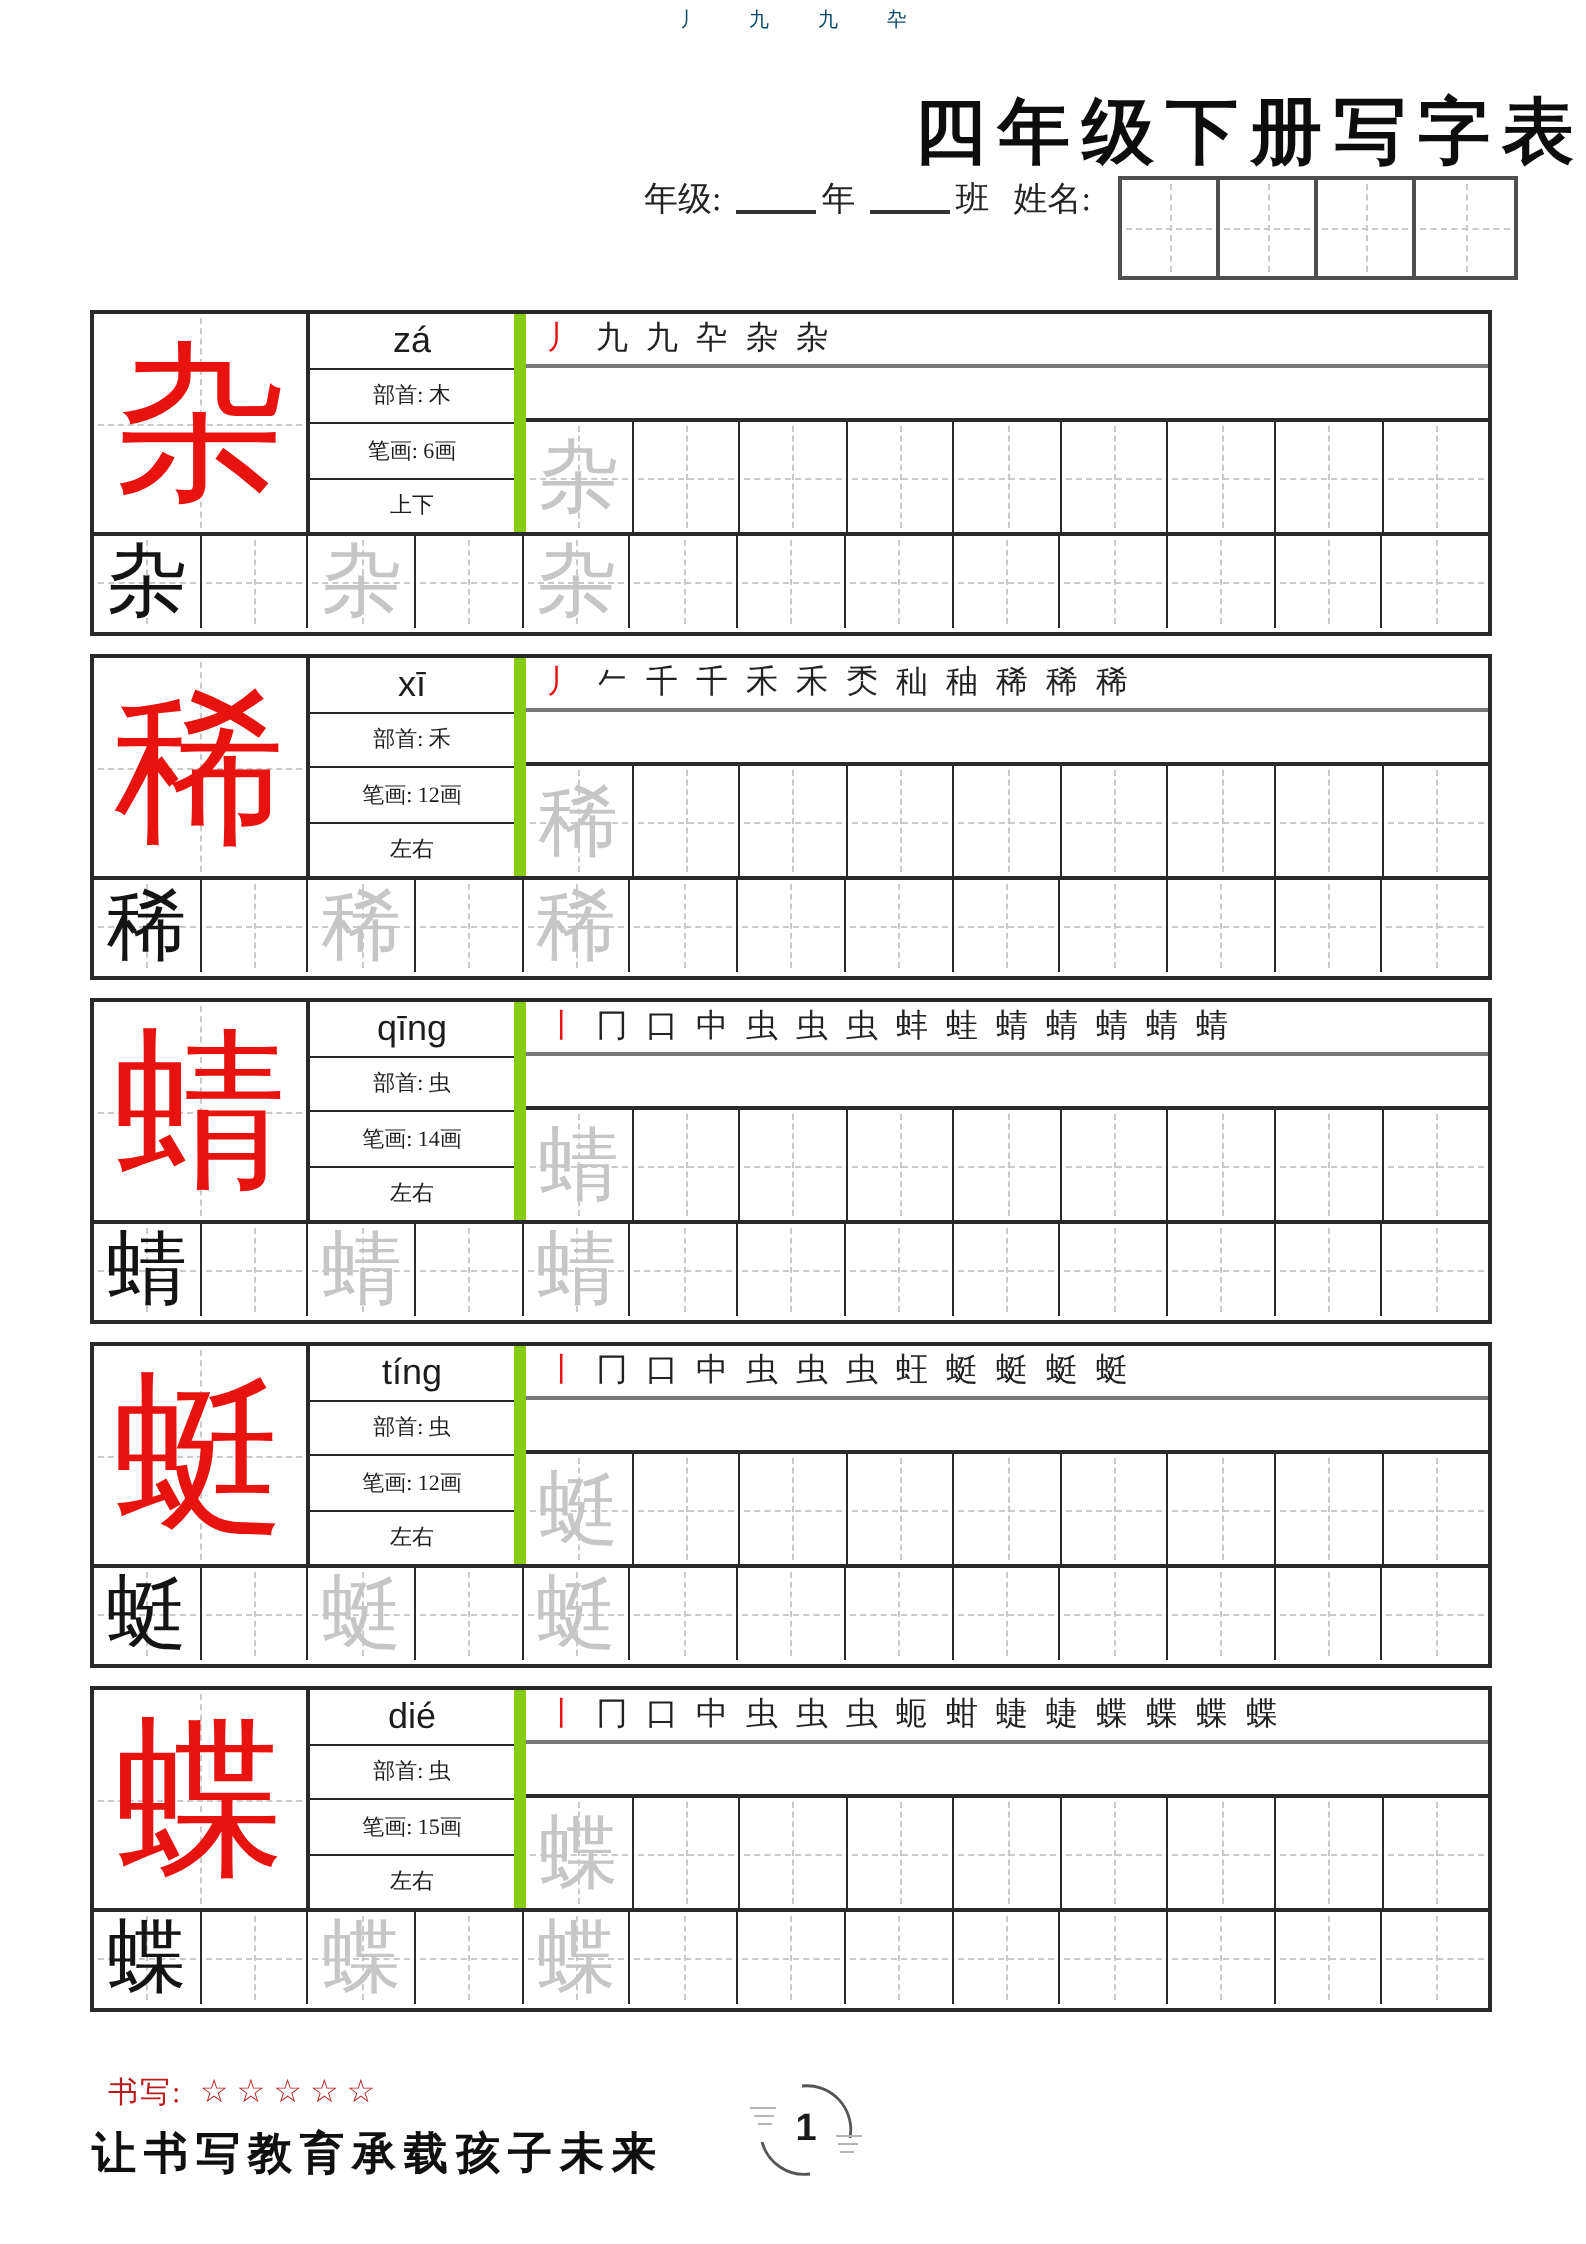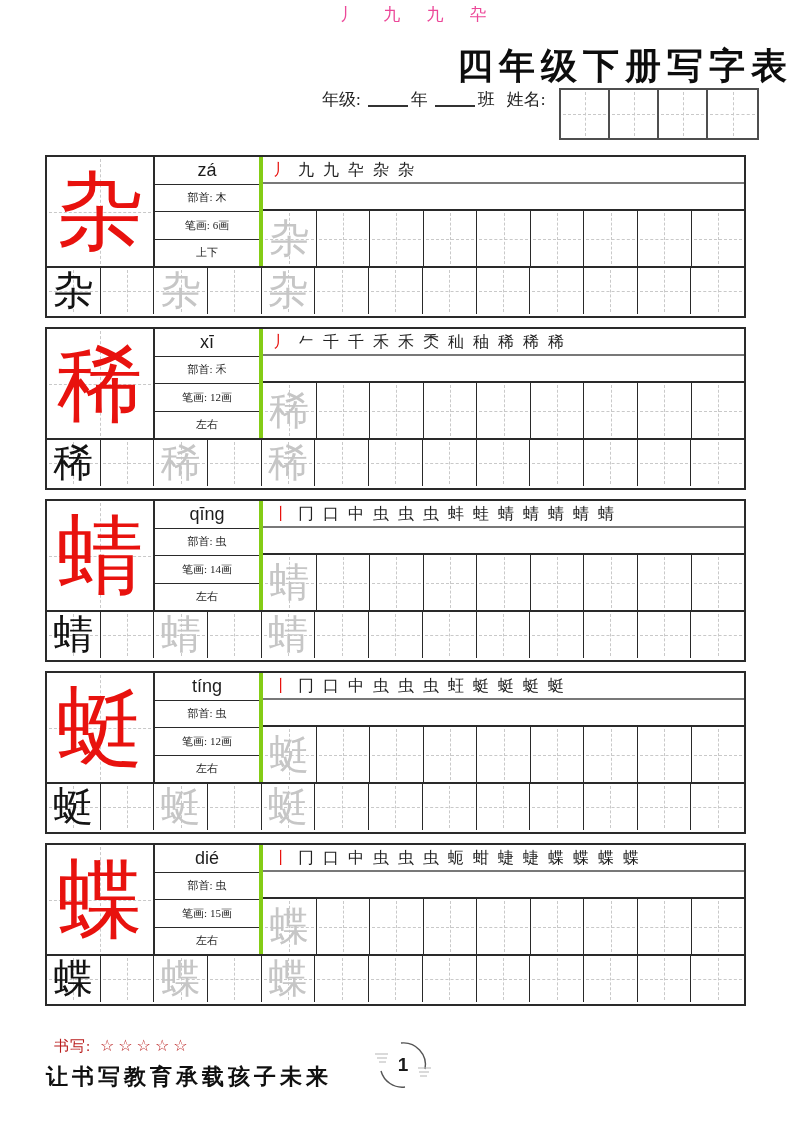--- a/index.html
+++ b/index.html
@@ -4,21 +4,21 @@
 <style>
   * { box-sizing: border-box; margin: 0; padding: 0; }
   html,body { background:#ffffff; }
   body {
     width: 793px; height: 1122px; position: relative;
     font-family: "Liberation Serif", "DejaVu Serif", serif;
     color: #1c1c1c; overflow: hidden;
   }
   .topmarks {
     position: absolute; top: 3px; left: 340px;
-    color: #ec4899; font-size: 17px; letter-spacing: 11px; white-space: nowrap;
+    color: #0c4a6e; font-size: 10px; letter-spacing: 11px; white-space: nowrap;
   }
   .title {
     position: absolute; top: 42px; left: 0; width: 100%;
     text-align: right; font-size: 36px; font-weight: bold;
     letter-spacing: 6px; color: #0d0d0d;
   }
   .header-row {
     position: absolute; top: 88px; left: 322px; height: 56px;
     display: flex; align-items: flex-start; font-size: 17px; color: #222;
     white-space: nowrap;
@@ -47,21 +47,21 @@
   }
   .upper { display: flex; height: 109px; }
   .bigcell {
     width: 108px; border-right: 2px solid #2a2a2a; position: relative; flex: none;
   }
   .bigchar {
     position: absolute; inset: 0; display: flex; align-items: center; justify-content: center;
     font-size: 86px; line-height: 1; color: #e8120e; z-index: 2;
   }
   .infocol {
-    width: 108px; border-right: 4px solid #84cc16; flex: none;
+    width: 108px; border-right: 6px solid #84cc16; flex: none;
     display: flex; flex-direction: column;
   }
   .inforow {
     flex: 1; border-bottom: 1px solid #2a2a2a;
     display: flex; align-items: center; justify-content: center;
     font-size: 11px; white-space: nowrap; overflow: hidden;
   }
   .inforow:last-child { border-bottom: none; }
   .pinyin { font-family: "Liberation Sans", "DejaVu Sans", sans-serif; font-size: 18px; }
   .rightarea { flex: 1; display: flex; flex-direction: column; }

